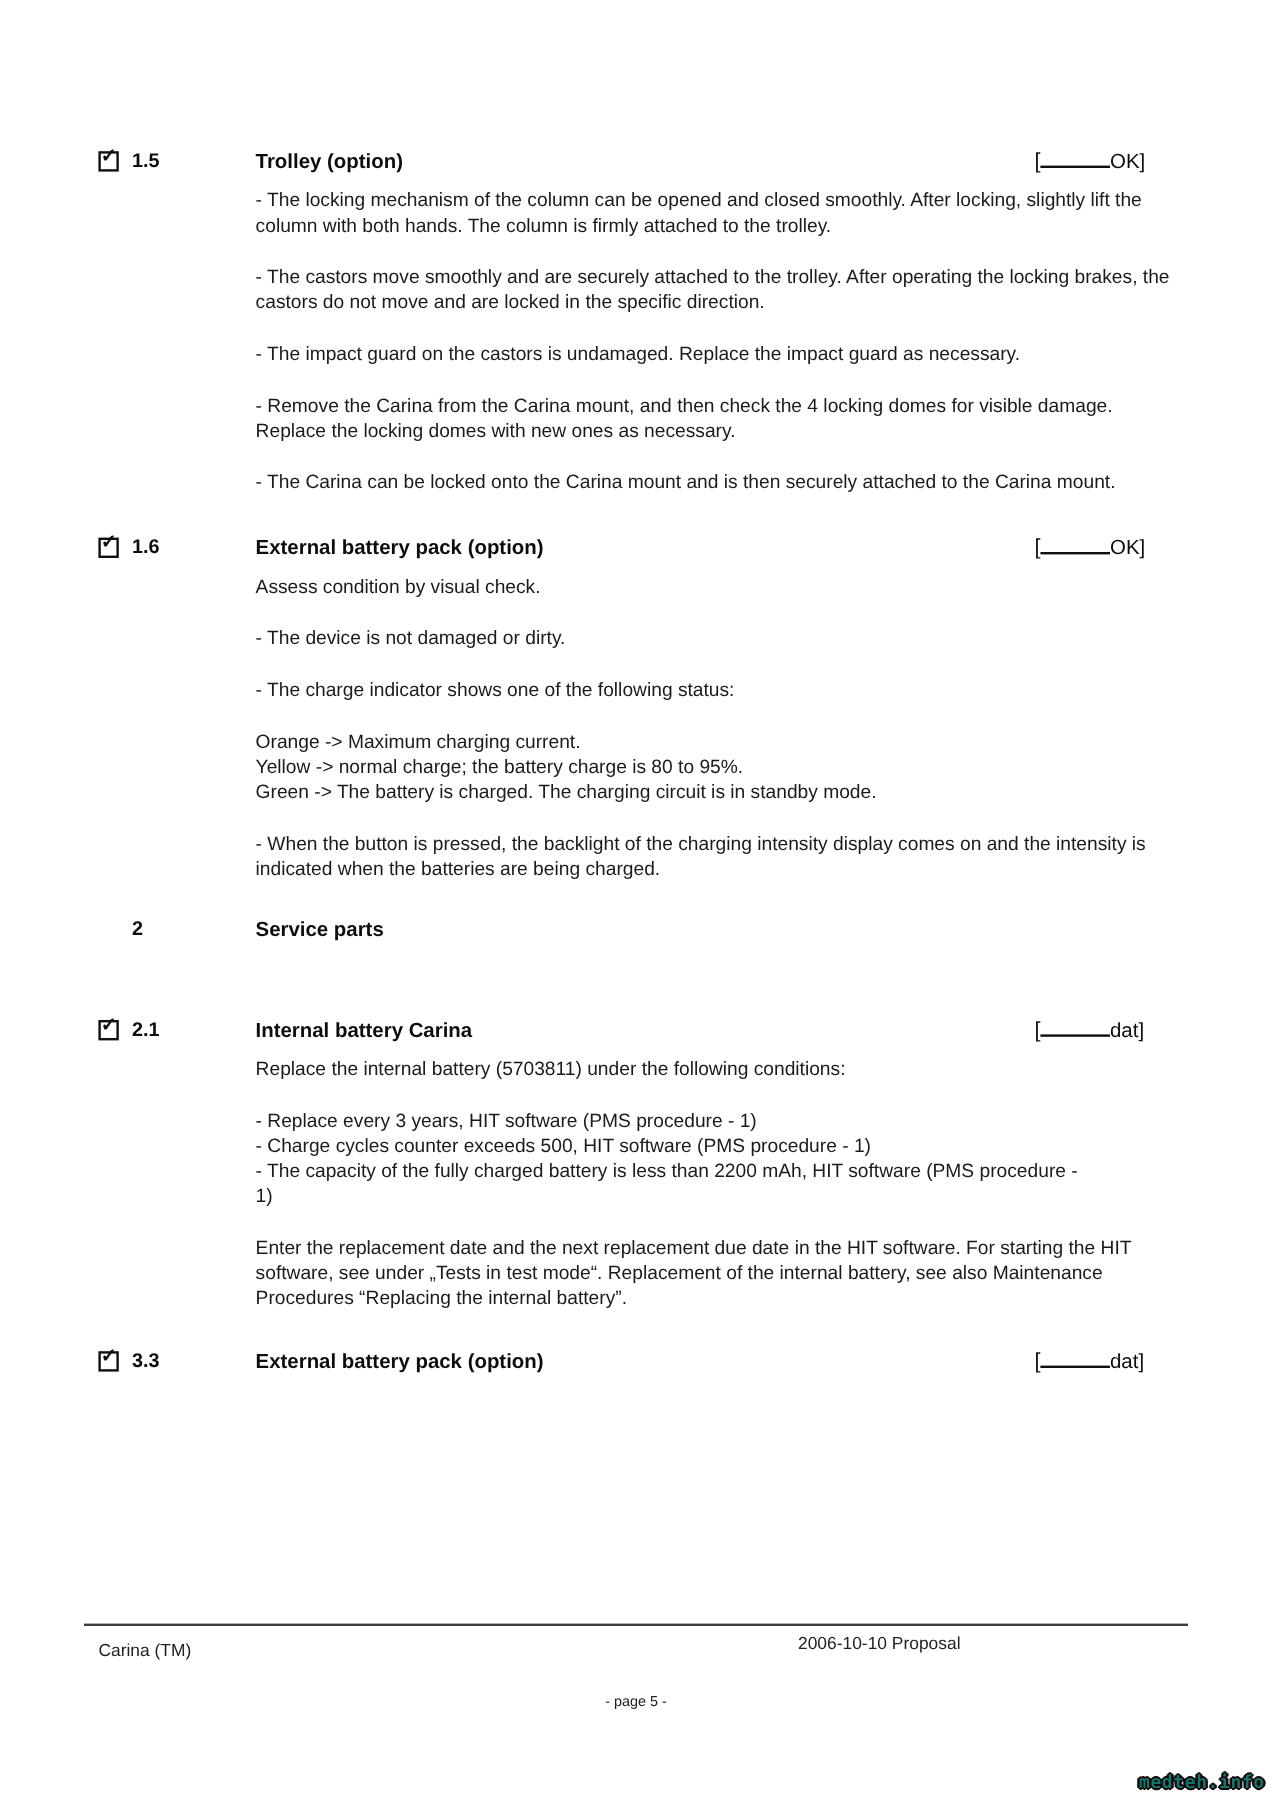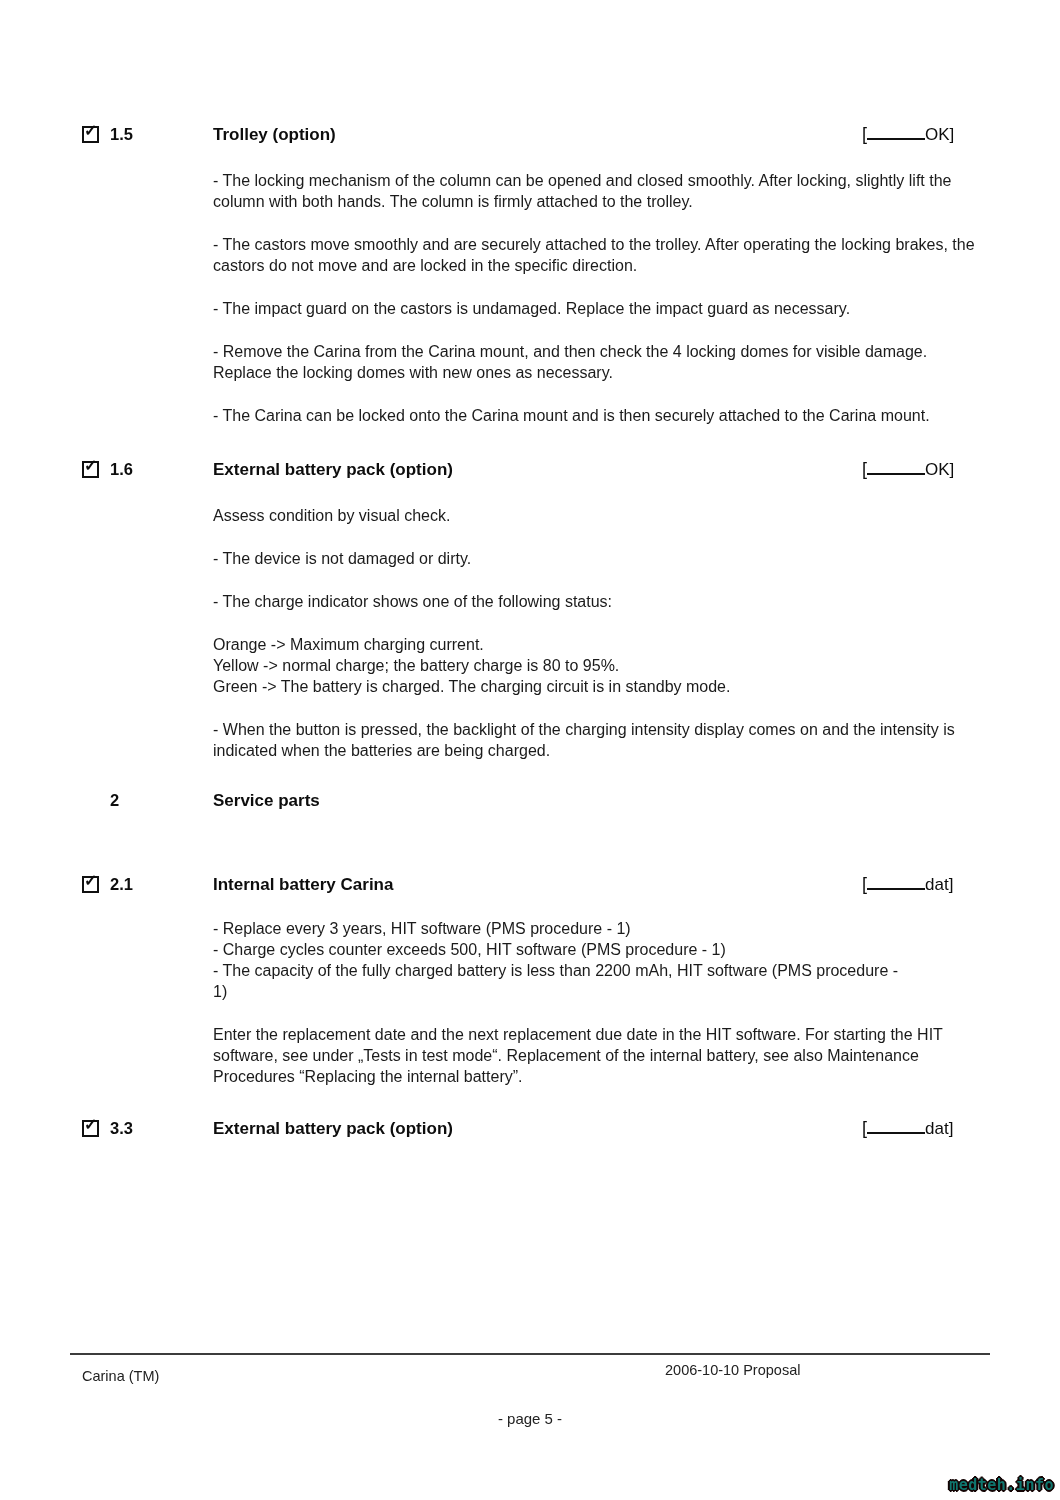--- a/index.html
+++ b/index.html
@@ -31,32 +31,32 @@
     font-weight:bold; font-size:17px; color:#0d0d0d; white-space:nowrap;
   }
   .field { position:absolute; left:862px; top:0; font-size:17px; color:#0d0d0d; white-space:nowrap; }
   .field .bracket { font-size:18px; }
   .field .blank {
     display:inline-block; width:58px; height:13px;
     border-bottom:2px solid #101010; vertical-align:baseline;
   }
   .sec-body { margin-left:213px; width:770px; }
   .p { margin:22px 0 0 0; white-space:pre-line; }
-  .p.first { margin-top:24px; }
+  .p.first { margin-top:11px; }
 
   .mt-s1 { margin-top:33px; }
   .mt-s2 { margin-top:29px; }
   .mt-s3 { margin-top:62px; }
   .mt-s4 { margin-top:31px; }
 
   .footer { position:absolute; left:0; top:1353px; width:1060px; font-size:14.5px; color:#222; }
   .footer-rule { position:absolute; left:70px; top:0; width:920px; border-top:2px solid #3c3c3c; }
   .footer-product { position:absolute; left:82px; top:13px; }
   .footer-date { position:absolute; left:665px; top:7px; }
-  .footer-page { position:absolute; left:0; top:55px; width:1060px; text-align:center; font-size:15px; }
+  .footer-page { position:absolute; left:0; top:55px; width:1060px; text-align:center; font-size:12px; }
 
   .watermark {
     position:absolute; right:6px; bottom:4px;
     font-family:"DejaVu Sans Mono", monospace;
     font-size:15px; font-weight:bold; color:#0f766e; letter-spacing:0.5px;
     text-shadow:
       -2px 0 0 #140404, 2px 0 0 #140404, 0 -2px 0 #140404, 0 2px 0 #140404,
       -1px -1px 0 #140404, 1px -1px 0 #140404, -1px 1px 0 #140404, 1px 1px 0 #140404;
   }
 </style>
@@ -114,20 +114,21 @@
     <div class="section mt-s3">
       <div class="sec-head">
         <span class="checkbox">
             <span class="check">✓</span>
           </span>
         <span class="sec-num">2.1</span>
         <span class="sec-title">Internal battery Carina</span>
         <span class="field"><span class="bracket">[</span><span class="blank"></span><span class="flabel">dat]</span></span>
       </div>
       <div class="sec-body">
+        <div class="p first">Replace the internal battery (5703811) under the following conditions:</div>
         <div class="p">- Replace every 3 years, HIT software (PMS procedure - 1)
 - Charge cycles counter exceeds 500, HIT software (PMS procedure - 1)
 - The capacity of the fully charged battery is less than 2200 mAh, HIT software (PMS procedure -
 1)</div>
         <div class="p">Enter the replacement date and the next replacement due date in the HIT software. For starting the HIT software, see under „Tests in test mode“. Replacement of the internal battery, see also Maintenance Procedures “Replacing the internal battery”.</div>
       </div>
     </div>
 
     <div class="section mt-s4">
       <div class="sec-head">

